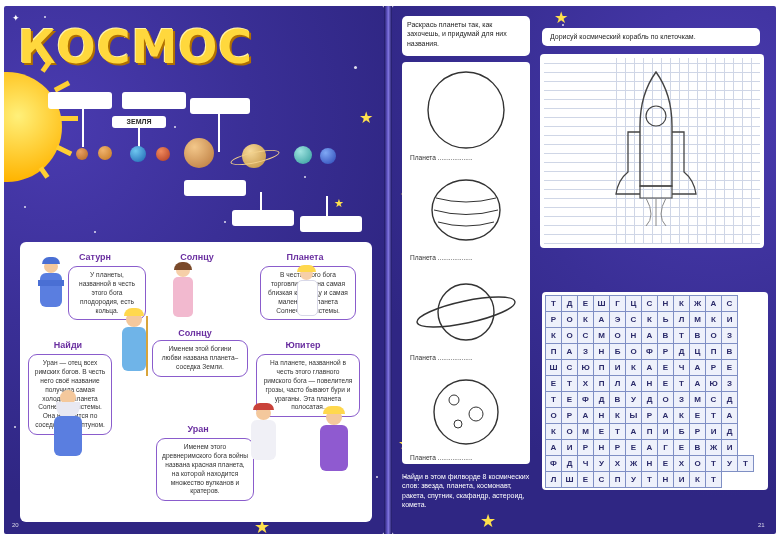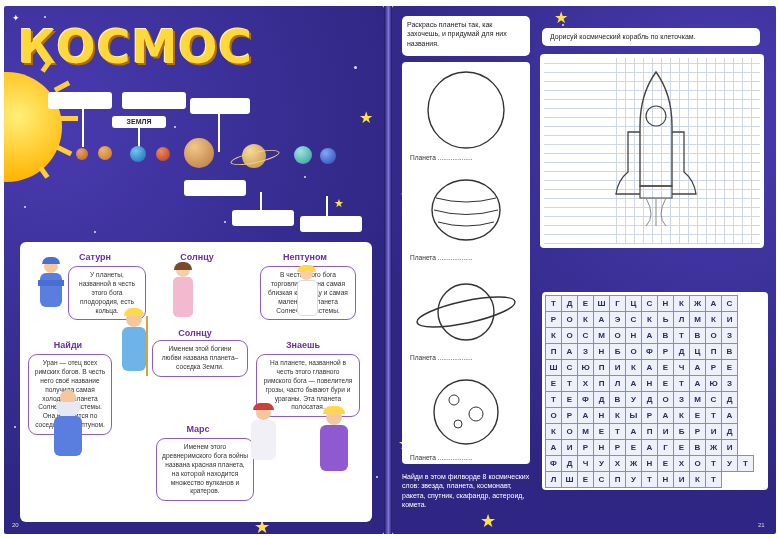--- a/index.html
+++ b/index.html
@@ -134,32 +134,32 @@
     <div class="blank" style="left:296px;top:210px;width:62px;height:16px;"></div>
 
     <div class="whitepanel">
 
       <div class="godname" style="left:40px;top:10px;width:70px;">Сатурн</div>
       <div class="bubble" style="left:48px;top:24px;width:66px;">У планеты, названной в честь этого бога плодородия, есть кольца.</div>
 
       <div class="godname" style="left:142px;top:10px;width:70px;">Солнцу</div>
       <div class="bubble" style="left:132px;top:98px;width:84px;">Именем этой богини любви названа планета–соседка Земли.</div>
 
-      <div class="godname" style="left:244px;top:10px;width:82px;">Нептуном</div>
+      <div class="godname" style="left:244px;top:10px;width:82px;">Планета</div>
       <div class="bubble" style="left:240px;top:24px;width:84px;">В честь этого бога торговли названа самая близкая к Солнцу и самая маленькая планета Солнечной системы.</div>
 
       <div class="godname" style="left:18px;top:98px;width:60px;">Найди</div>
       <div class="bubble" style="left:8px;top:112px;width:72px;">Уран — отец всех римских богов. В честь него своё название получила самая холодная планета Солнечной системы. Она находится по соседству с Нептуном.</div>
 
       <div class="godname" style="left:140px;top:86px;width:70px;">Солнцу</div>
 
-      <div class="godname" style="left:246px;top:98px;width:74px;">Знаешь</div>
+      <div class="godname" style="left:246px;top:98px;width:74px;">Юпитер</div>
       <div class="bubble" style="left:236px;top:112px;width:92px;">На планете, названной в честь этого главного римского бога — повелителя грозы, часто бывают бури и ураганы. Эта планета полосатая.</div>
 
-      <div class="godname" style="left:148px;top:182px;width:60px;">Марс</div>
+      <div class="godname" style="left:148px;top:182px;width:60px;">Уран</div>
       <div class="bubble" style="left:136px;top:196px;width:86px;">Именем этого древнеримского бога войны названа красная планета, на которой находится множество вулканов и кратеров.</div>
 
       <div class="figure" style="left:16px;top:18px;width:30px;height:60px;">
         <div style="position:absolute;left:8px;top:0;width:14px;height:13px;border-radius:50%;background:#f4c89c;"></div>
         <div style="position:absolute;left:6px;top:-3px;width:18px;height:7px;border-radius:8px 8px 0 0;background:#4a6fd4;"></div>
         <div style="position:absolute;left:4px;top:13px;width:22px;height:34px;border-radius:6px;background:#5a7ee0;"></div>
         <div style="position:absolute;left:2px;top:20px;width:26px;height:6px;background:#4a6fd4;"></div>
       </div>
 
       <div class="figure" style="left:150px;top:22px;width:26px;height:62px;">

